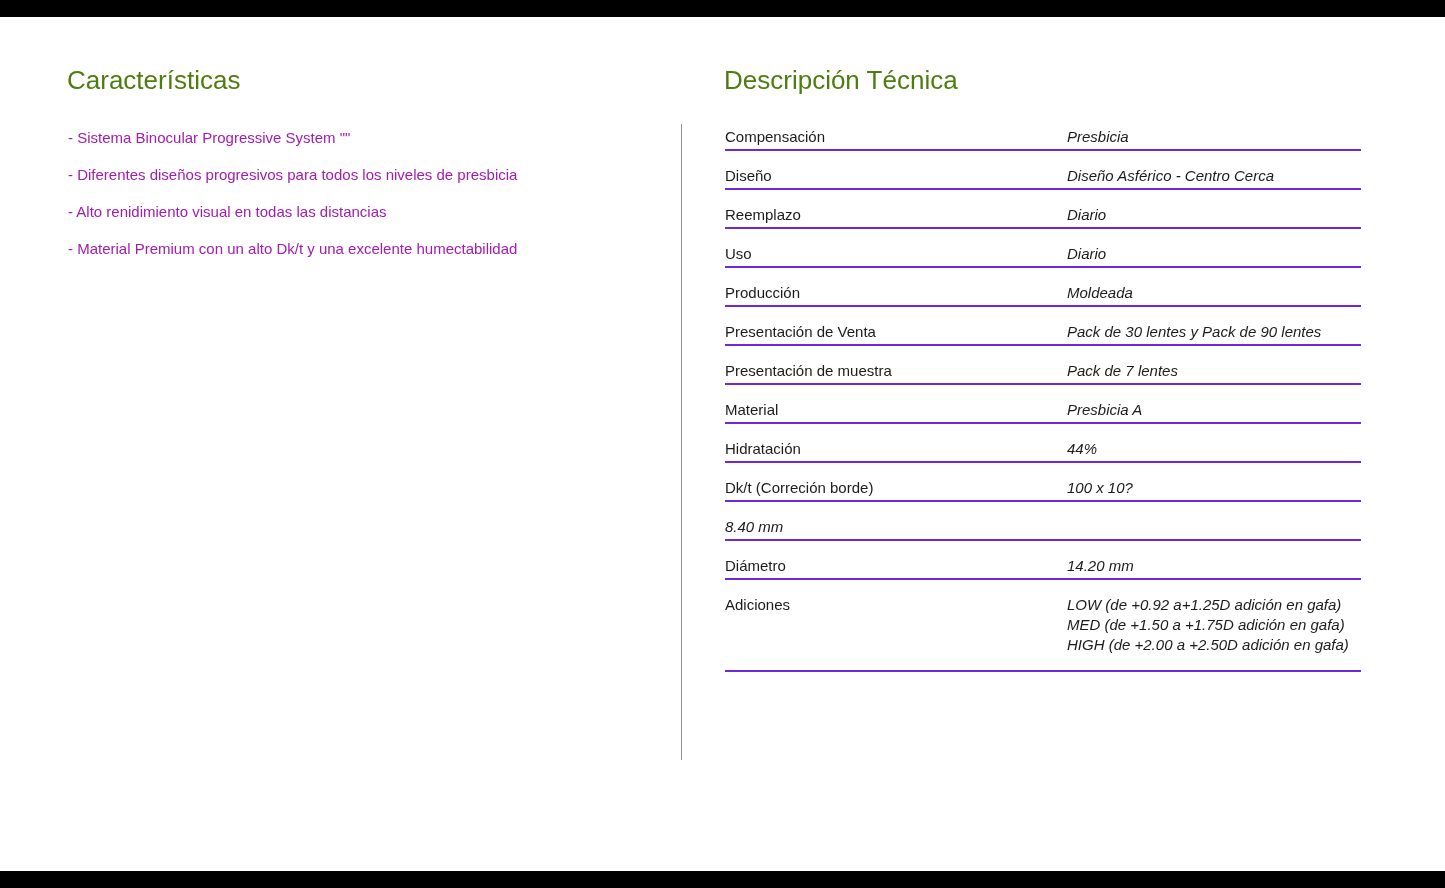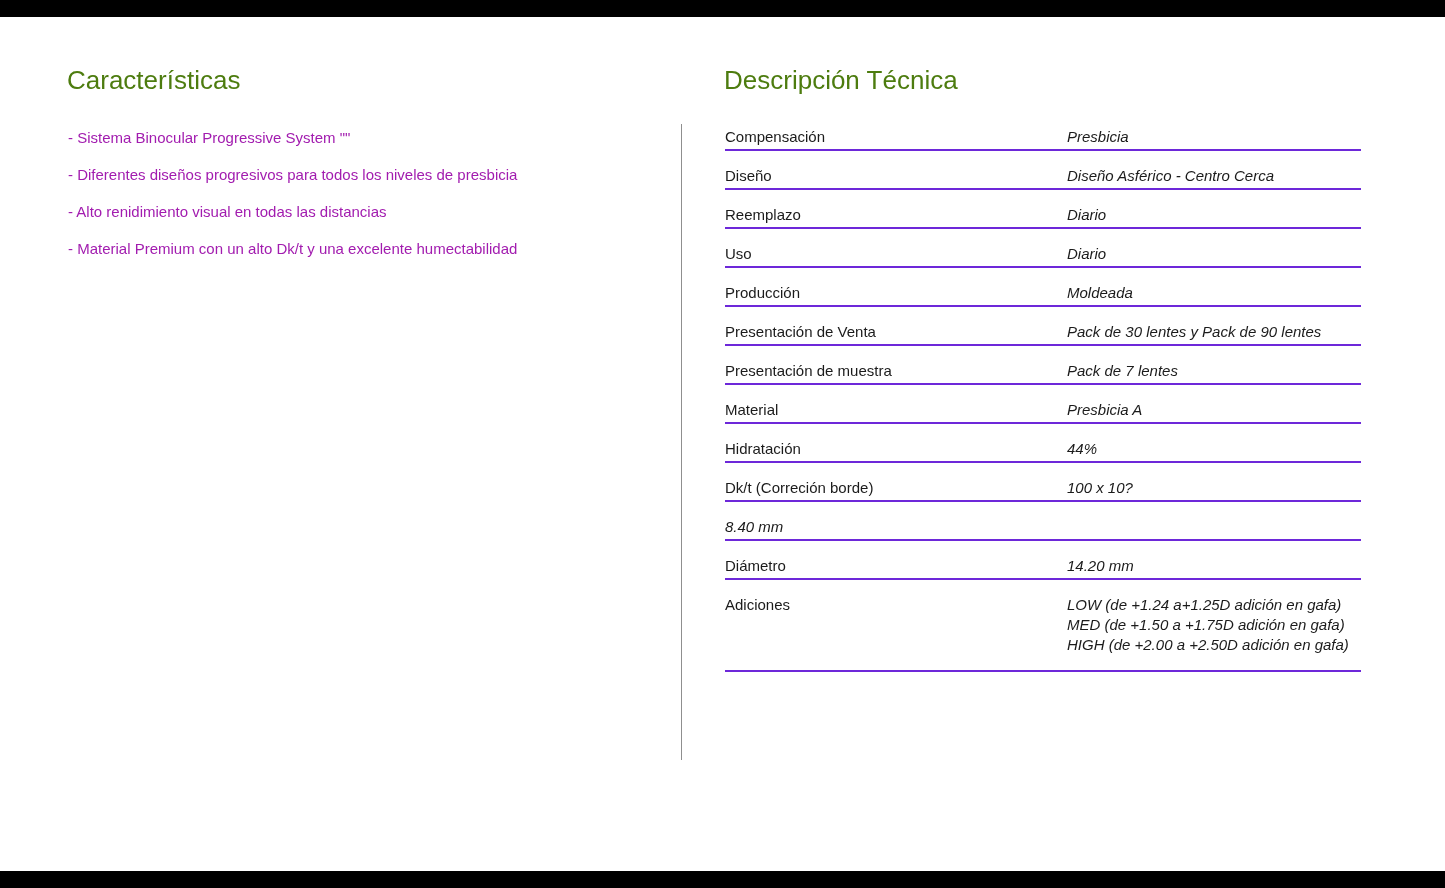--- a/index.html
+++ b/index.html
@@ -135,21 +135,21 @@
         <div class="spec-row">
     <div class="spec-value">8.40 mm</div>
   </div>
         <div class="spec-row">
     <div class="spec-label">Diámetro</div>
     <div class="spec-value">14.20 mm</div>
   </div>
         <div class="spec-row multiline">
     <div class="spec-label">Adiciones</div>
     <div class="spec-value">
-            <div>LOW (de +1.24 a+1.25D adición en gafa)</div>
+            <div>LOW (de +0.92 a+1.25D adición en gafa)</div>
             <div>MED (de +1.50 a +1.75D adición en gafa)</div>
             <div>HIGH (de +2.00 a +2.50D adición en gafa)</div>
           </div>
   </div>
       </div>
   </section>
 
   <div class="bar bottom"></div>
 </div>
 

